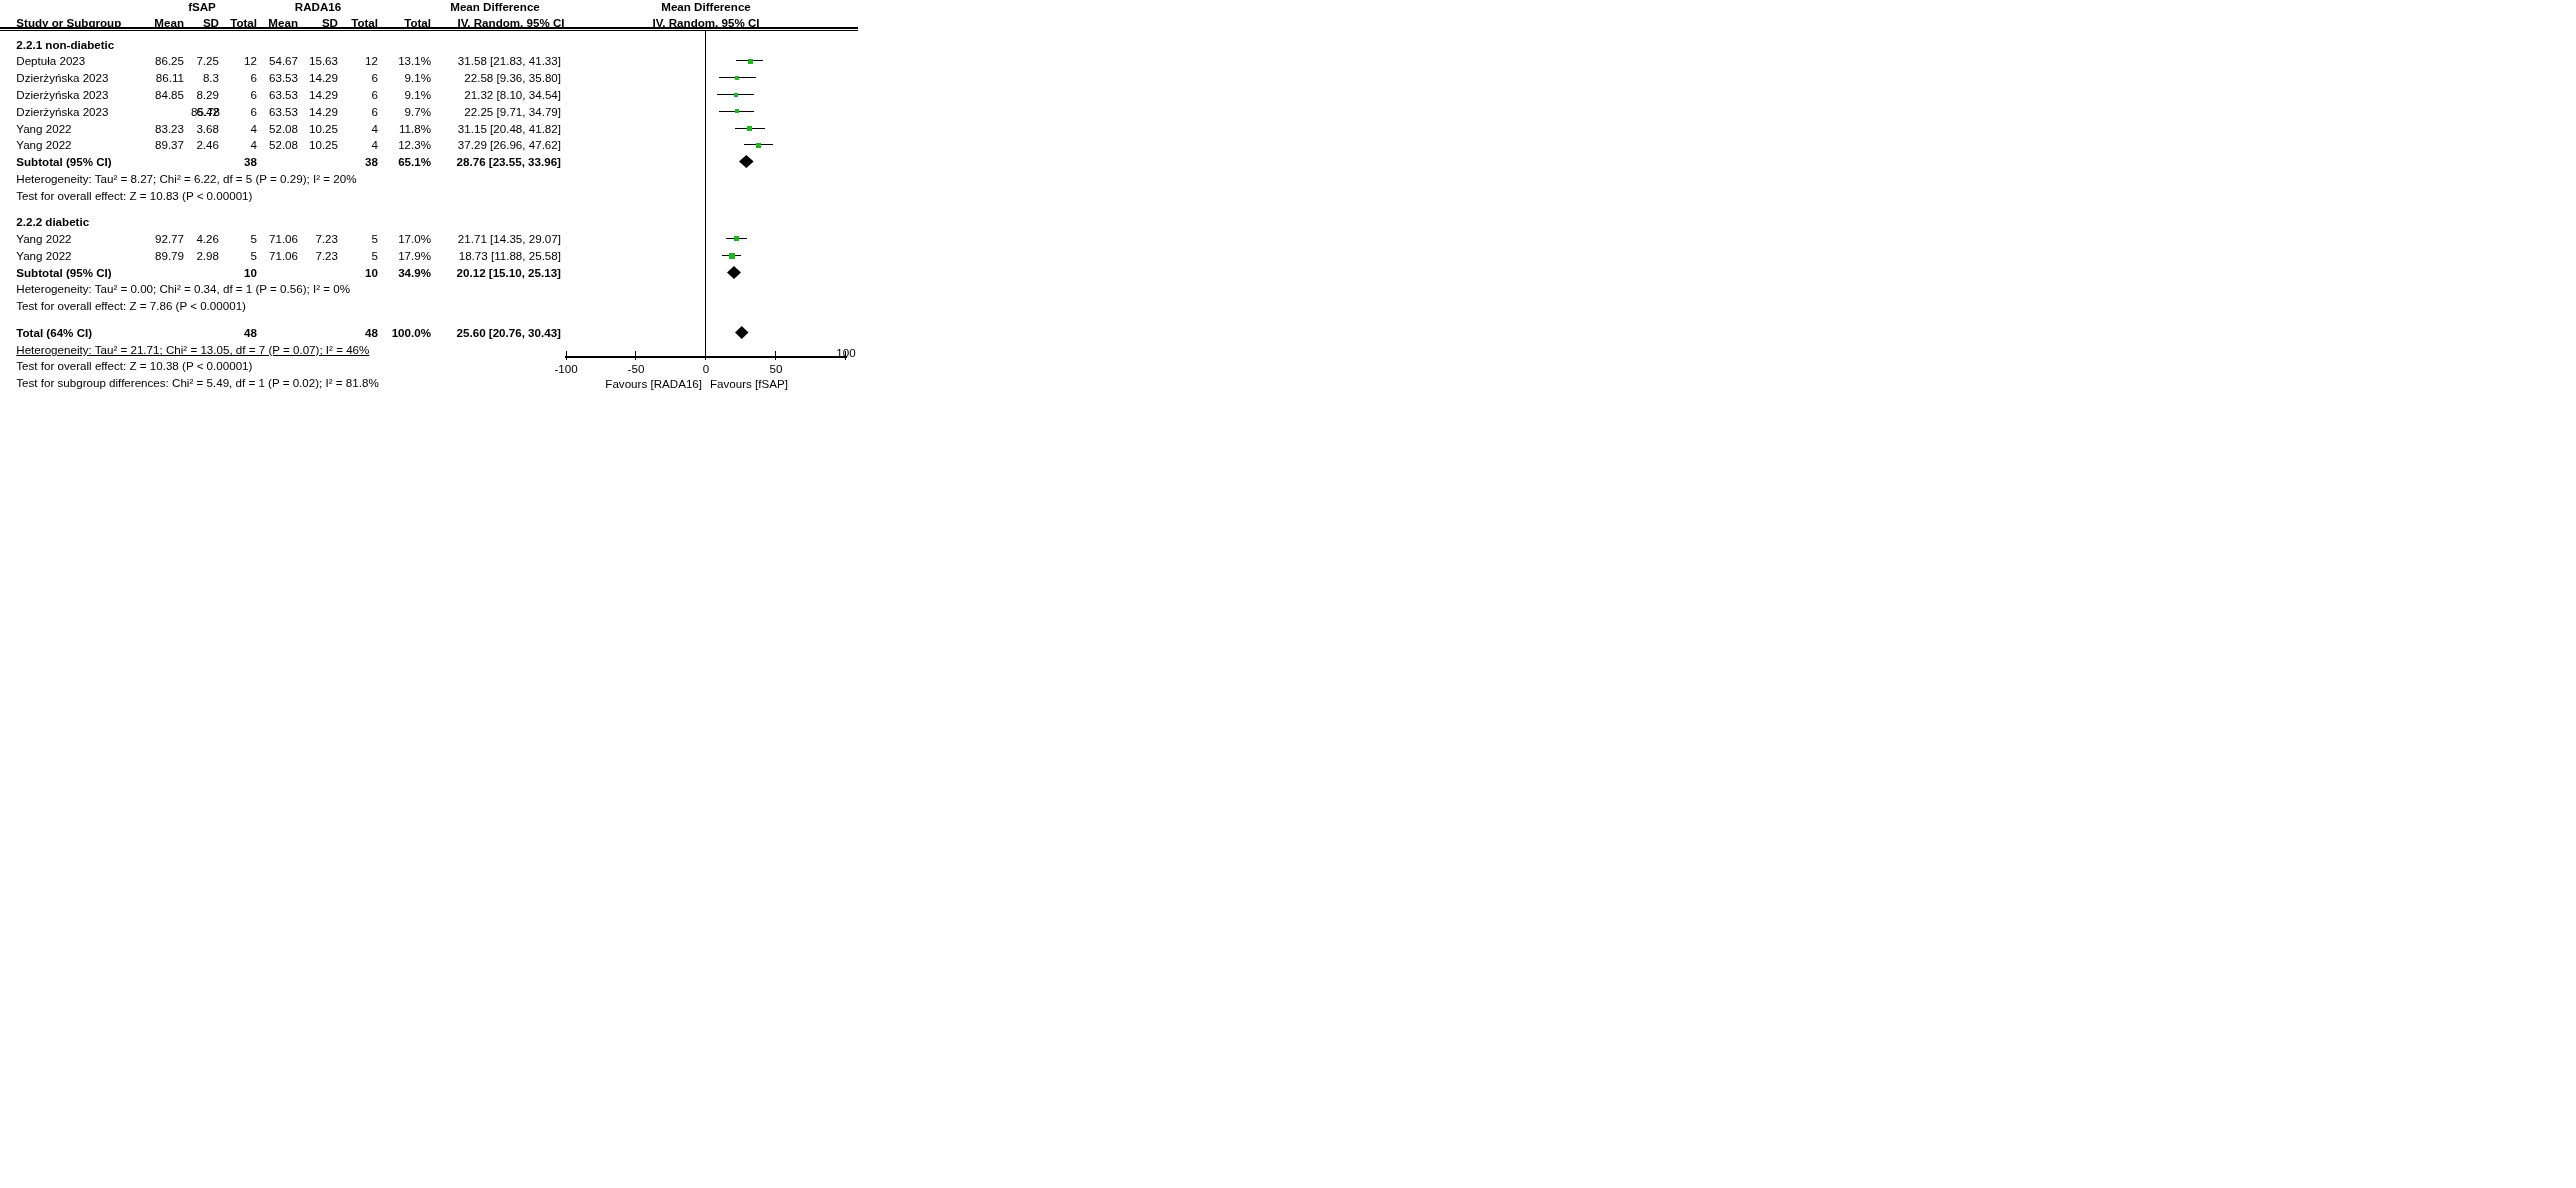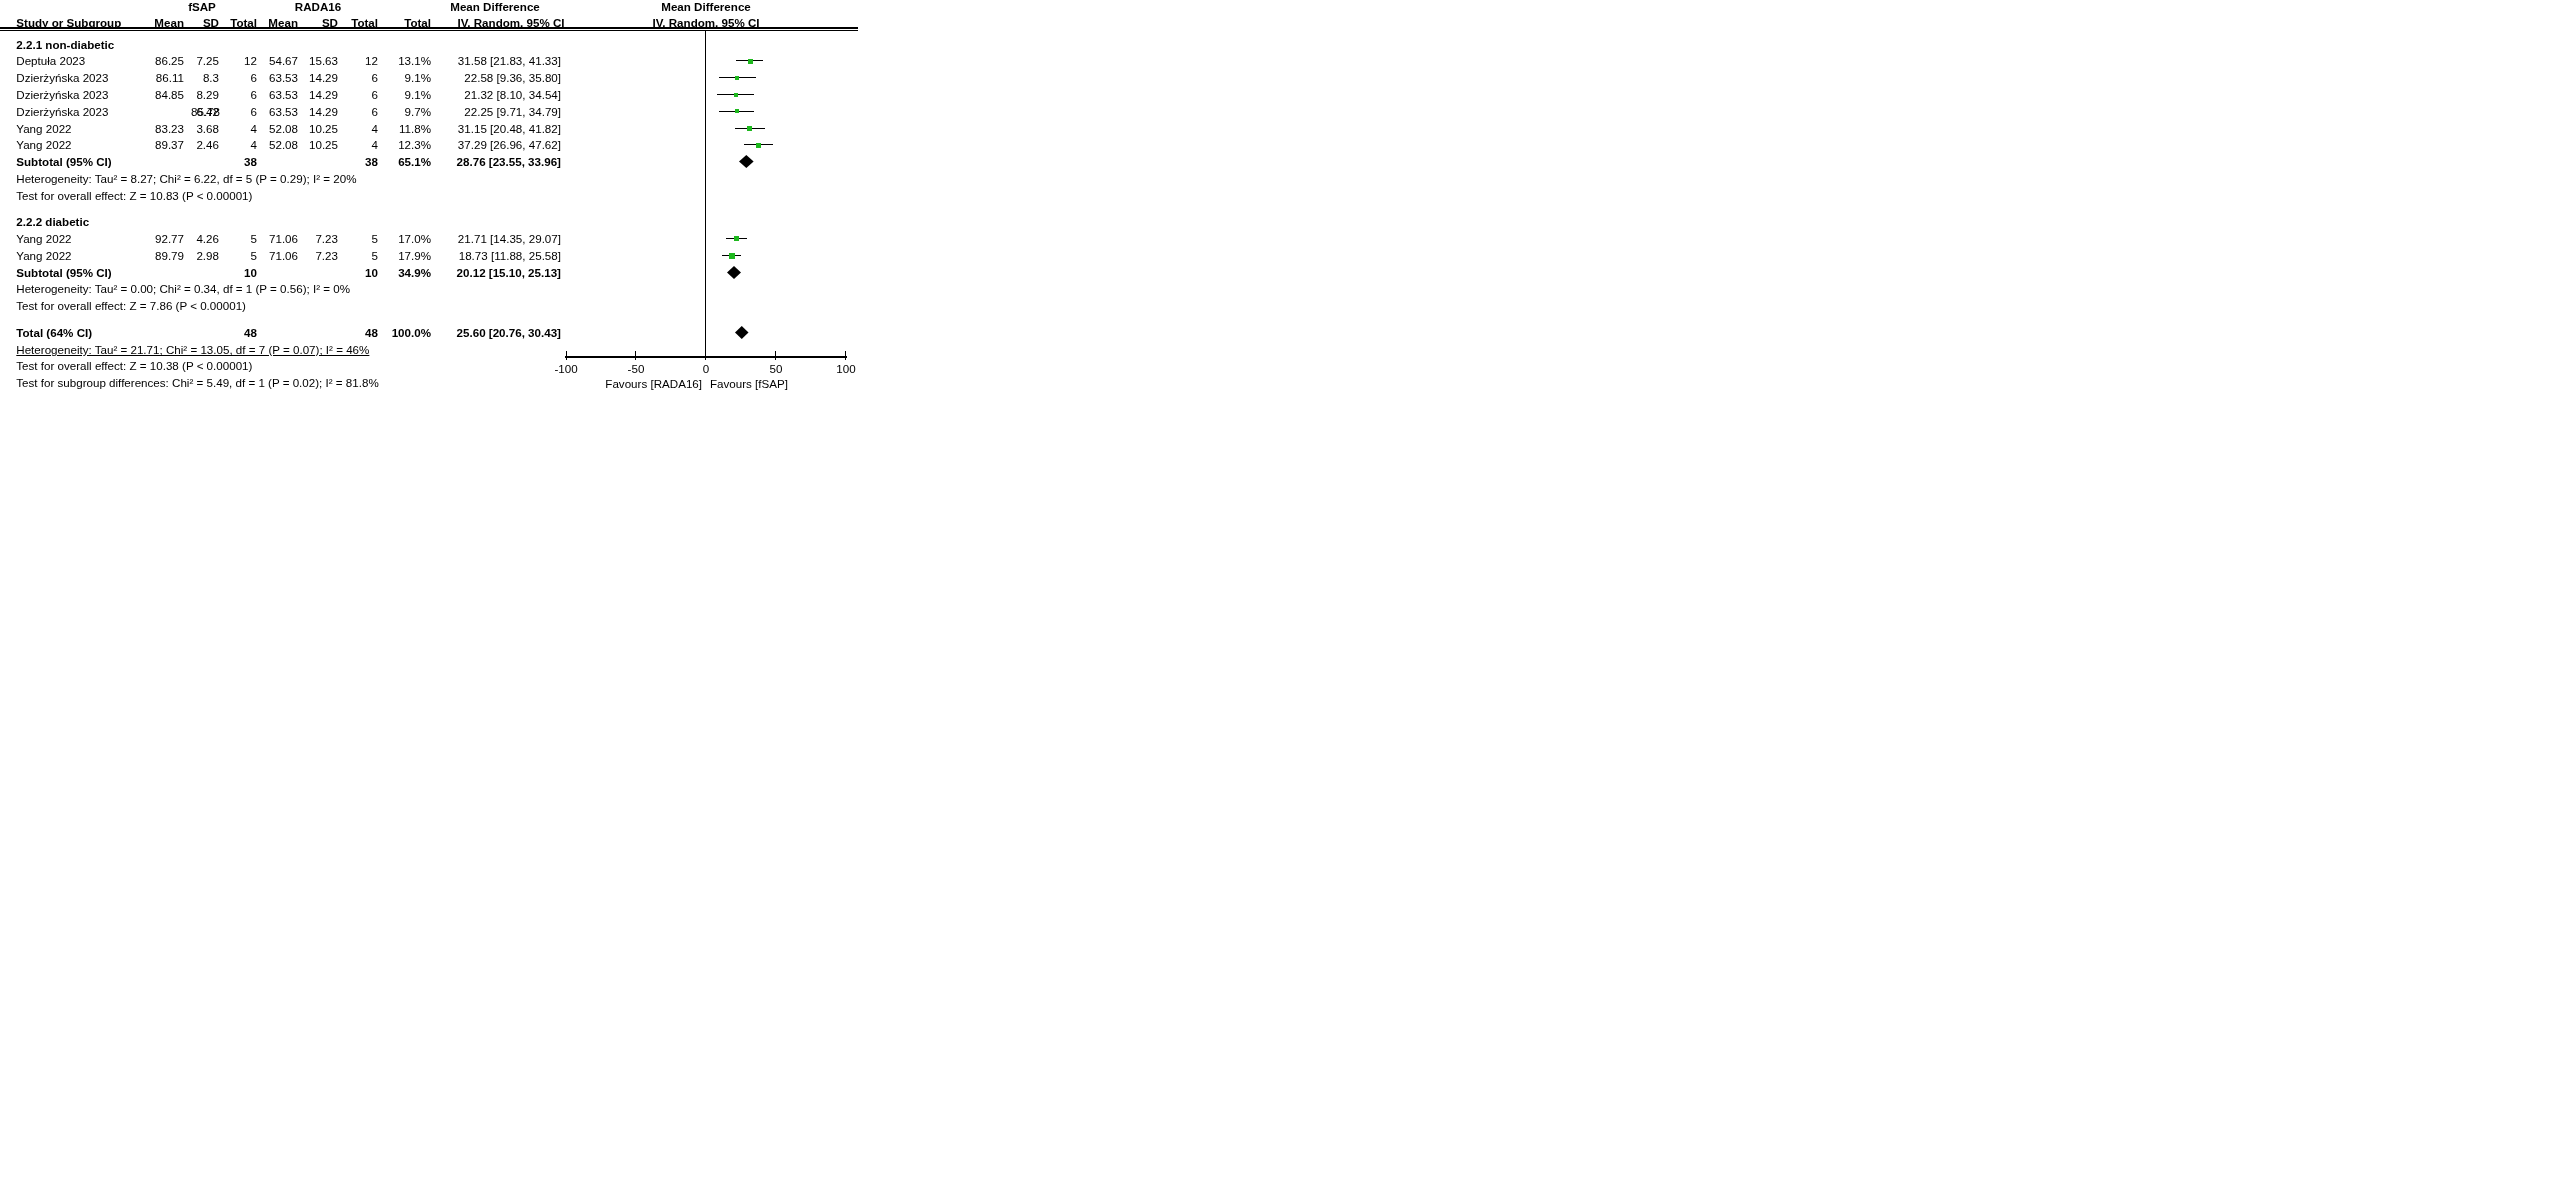--- a/index.html
+++ b/index.html
@@ -160,17 +160,17 @@
     <div class="axis-line" style="left: 565px; width: 282px; top: 356px;"></div>
     <div class="tick" style="left: 566px; top: 351px;"></div>
     <div class="t ctr" style="left: 566px; top: 361px;">-100</div>
     <div class="tick" style="left: 635px; top: 351px;"></div>
     <div class="t ctr" style="left: 636px; top: 361px;">-50</div>
     <div class="tick" style="left: 705px; top: 351px;"></div>
     <div class="t ctr" style="left: 706px; top: 361px;">0</div>
     <div class="tick" style="left: 775px; top: 351px;"></div>
     <div class="t ctr" style="left: 776px; top: 361px;">50</div>
     <div class="tick" style="left: 845px; top: 351px;"></div>
-    <div class="t ctr" style="left: 846px; top: 361px;">100</div>
+    <div class="t ctr" style="left: 846px; top: 345px;">100</div>
     <div class="t" style="right: 156px; top: 376px;">Favours [RADA16]</div>
     <div class="t" style="left: 710px; top: 376px;">Favours [fSAP]</div>
   </div>
 
 
 </body></html>

